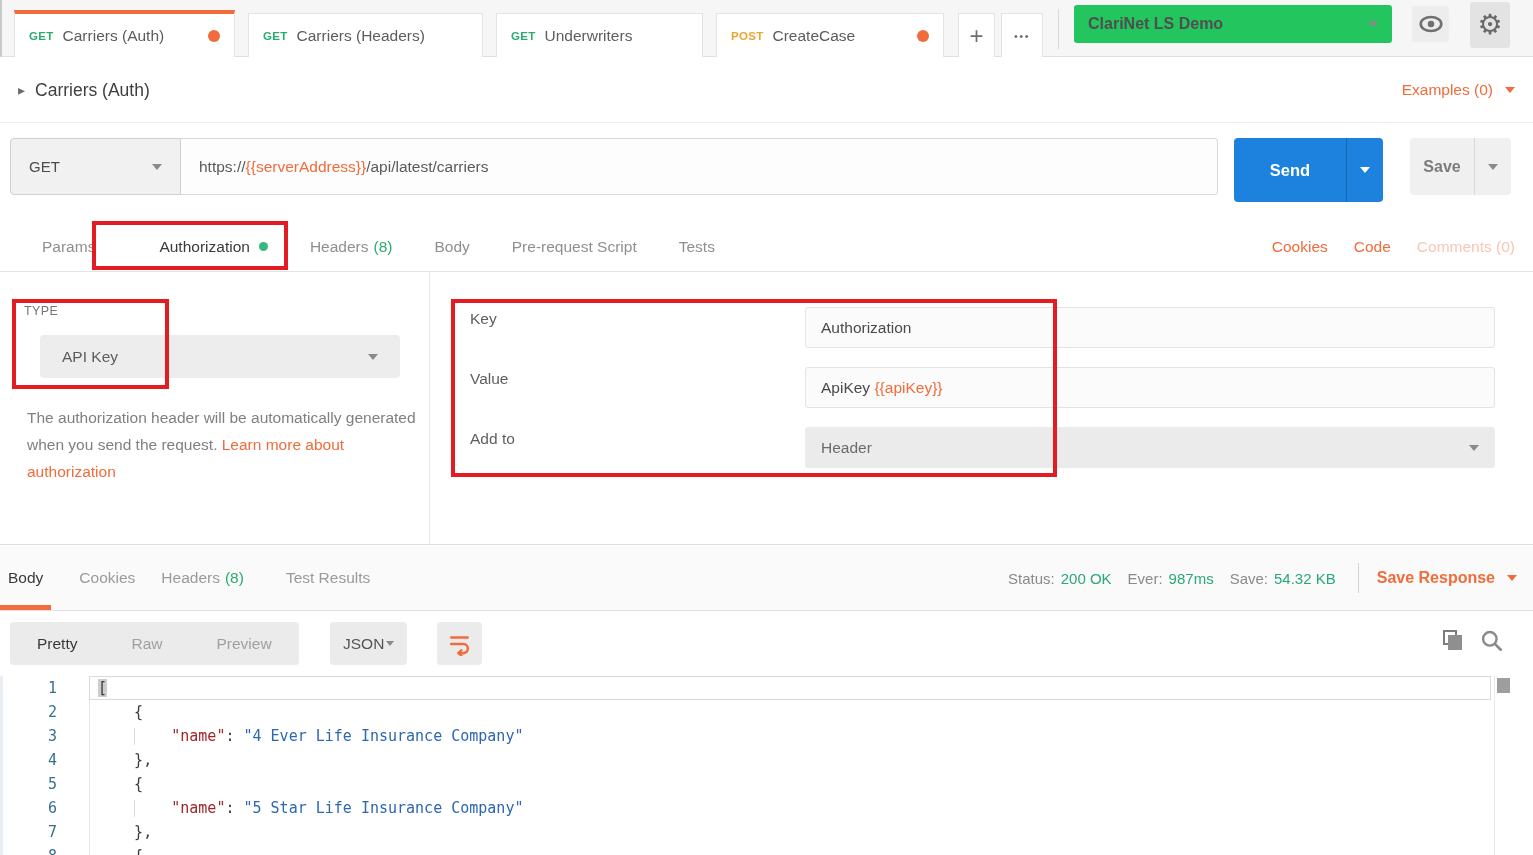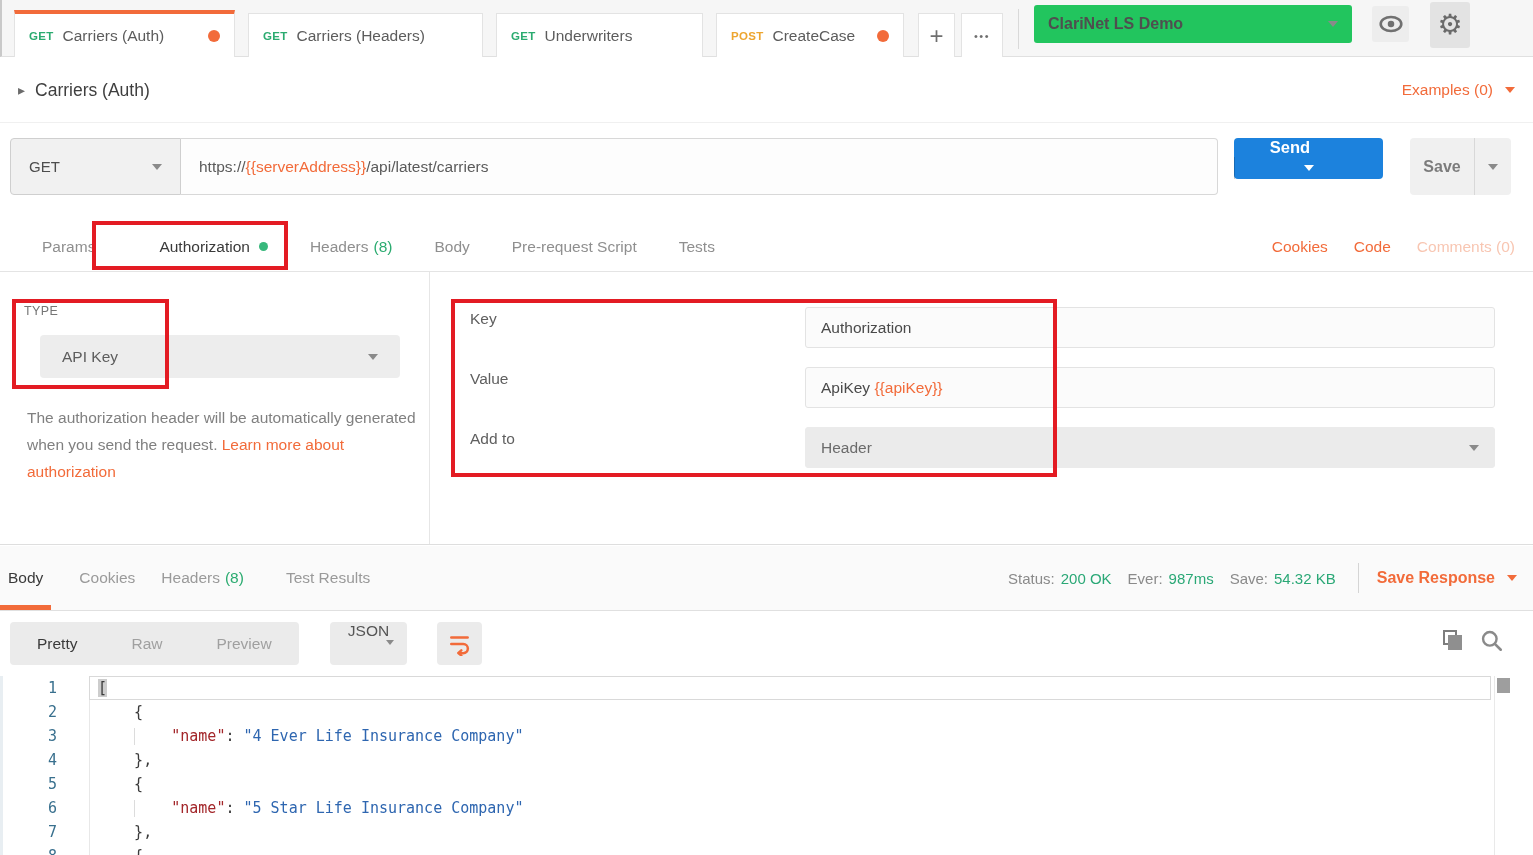--- a/index.html
+++ b/index.html
@@ -24,21 +24,21 @@
     background: #fff; border: 1px solid #e3e3e3; border-bottom: none;
     height: 44px; margin-top: 13px; padding: 0 14px;
   }
   .tab.active {
     border-top: 4px solid #f26b3a; height: 47px; margin-top: 10px;
     box-shadow: 0 1px 0 #fff;
   }
   .tab-1 { width: 221px; margin-left: 12px; }
   .tab-2 { width: 235px; margin-left: 13px; }
   .tab-3 { width: 207px; margin-left: 13px; }
-  .tab-4 { width: 188px; margin-left: 13px; text-align: center; }
+  .tab-4 { width: 228px; margin-left: 13px; text-align: center; }
   .method { font-size: 11.5px; font-weight: bold; letter-spacing: .3px; margin-right: 9px; }
   .m-get  { color: #2bab70; }
   .m-post { color: #eda52f; }
   .tab-label { font-size: 15.5px; color: #5c5c5c; white-space: nowrap; }
   .unsaved-dot { width: 12px; height: 12px; border-radius: 50%; background: #f26b3a; margin-left: auto; }
   .tab-btn {
     width: 37px; height: 44px; margin-top: 13px; margin-left: 14px;
     background: #fff; border: 1px solid #e3e3e3; border-bottom: none;
     display: flex; align-items: center; justify-content: center;
     color: #7a7a7a; cursor: pointer;
@@ -91,22 +91,22 @@
   }
   .method-select .caret { margin-left: auto; }
   .url-input {
     position: absolute; left: 181px; top: 14px; width: 1037px; height: 57px;
     background: #fdfdfd; border: 1px solid #d8d8d8; border-left: none; border-radius: 0 4px 4px 0;
     display: flex; align-items: center; padding: 16px 18px;
     font-size: 15.5px; color: #5a5a5a; white-space: nowrap;
   }
   .url-var { color: #f26b3a; }
   .send-btn {
-    position: absolute; left: 1234px; top: 14px; width: 149px; height: 41px;
-    background: #1c82dd; border-radius: 4px; display: flex; cursor: pointer; flex-direction: column;
+    position: absolute; left: 1234px; top: 14px; width: 149px; height: 64px;
+    background: #1c82dd; border-radius: 4px; display: flex; cursor: pointer;
   }
   .send-main { width: 112px; display: flex; align-items: center; justify-content: center;
     color: #fff; font-size: 16.5px; font-weight: 600; }
   .send-caret { flex: 1; display: flex; align-items: center; justify-content: center;
     border-left: 1px solid rgba(0,0,0,.18); }
   .save-btn {
     position: absolute; left: 1410px; top: 14px; width: 101px; height: 57px;
     background: #f0f0f0; border-radius: 4px; display: flex; cursor: pointer;
   }
   .save-main { width: 64px; display: flex; align-items: center; justify-content: center;
@@ -184,21 +184,21 @@
   .seg-group {
     position: absolute; left: 10px; top: 11px; height: 43px;
     background: #ebebeb; border-radius: 4px; display: flex; align-items: center;
     font-size: 15.5px;
   }
   .seg { padding: 0 27px; color: #a0a0a0; cursor: pointer; }
   .seg.active { color: #3a3a3a; }
   .json-select {
     position: absolute; left: 330px; top: 11px; height: 43px; width: 77px;
     background: #ebebeb; border-radius: 4px; display: flex; align-items: center;
-    padding: 0 13px; font-size: 15.5px; color: #555; cursor: pointer; flex-direction: column;
+    padding: 0 13px; font-size: 15.5px; color: #555; cursor: pointer;
   }
   .json-select .caret { margin-left: auto; }
   .wrap-btn {
     position: absolute; left: 437px; top: 11px; width: 45px; height: 43px;
     background: #ebebeb; border-radius: 4px; display: flex; align-items: center; justify-content: center; cursor: pointer;
   }
   .copy-btn { position: absolute; left: 1441px; top: 18px; width: 26px; height: 26px; cursor: pointer; }
   .copy-back { position: absolute; left: 2px; top: 1px; width: 14px; height: 15px; border: 2px solid #7d7d7d; background: #fff; }
   .copy-front { position: absolute; left: 7px; top: 6px; width: 14px; height: 15px; background: #8f8f8f; }
   .search-btn { position: absolute; left: 1480px; top: 18px; width: 26px; height: 26px; cursor: pointer; }

